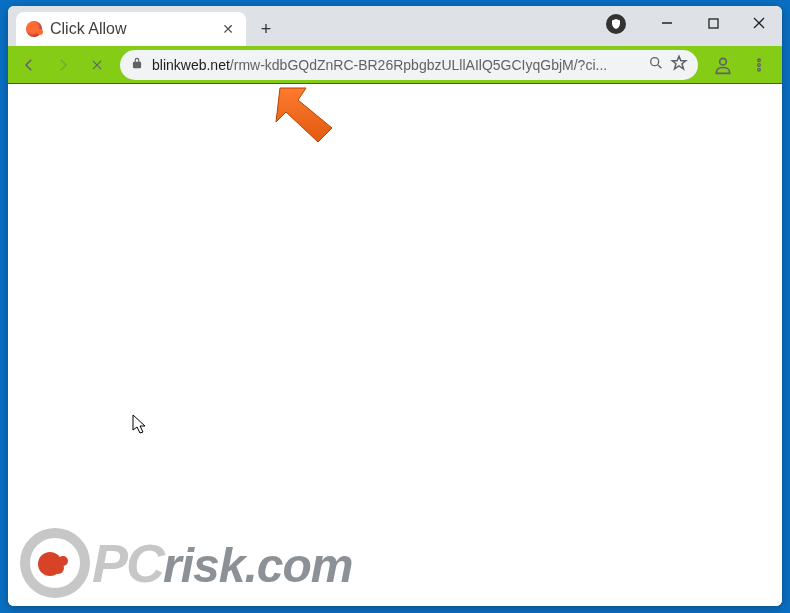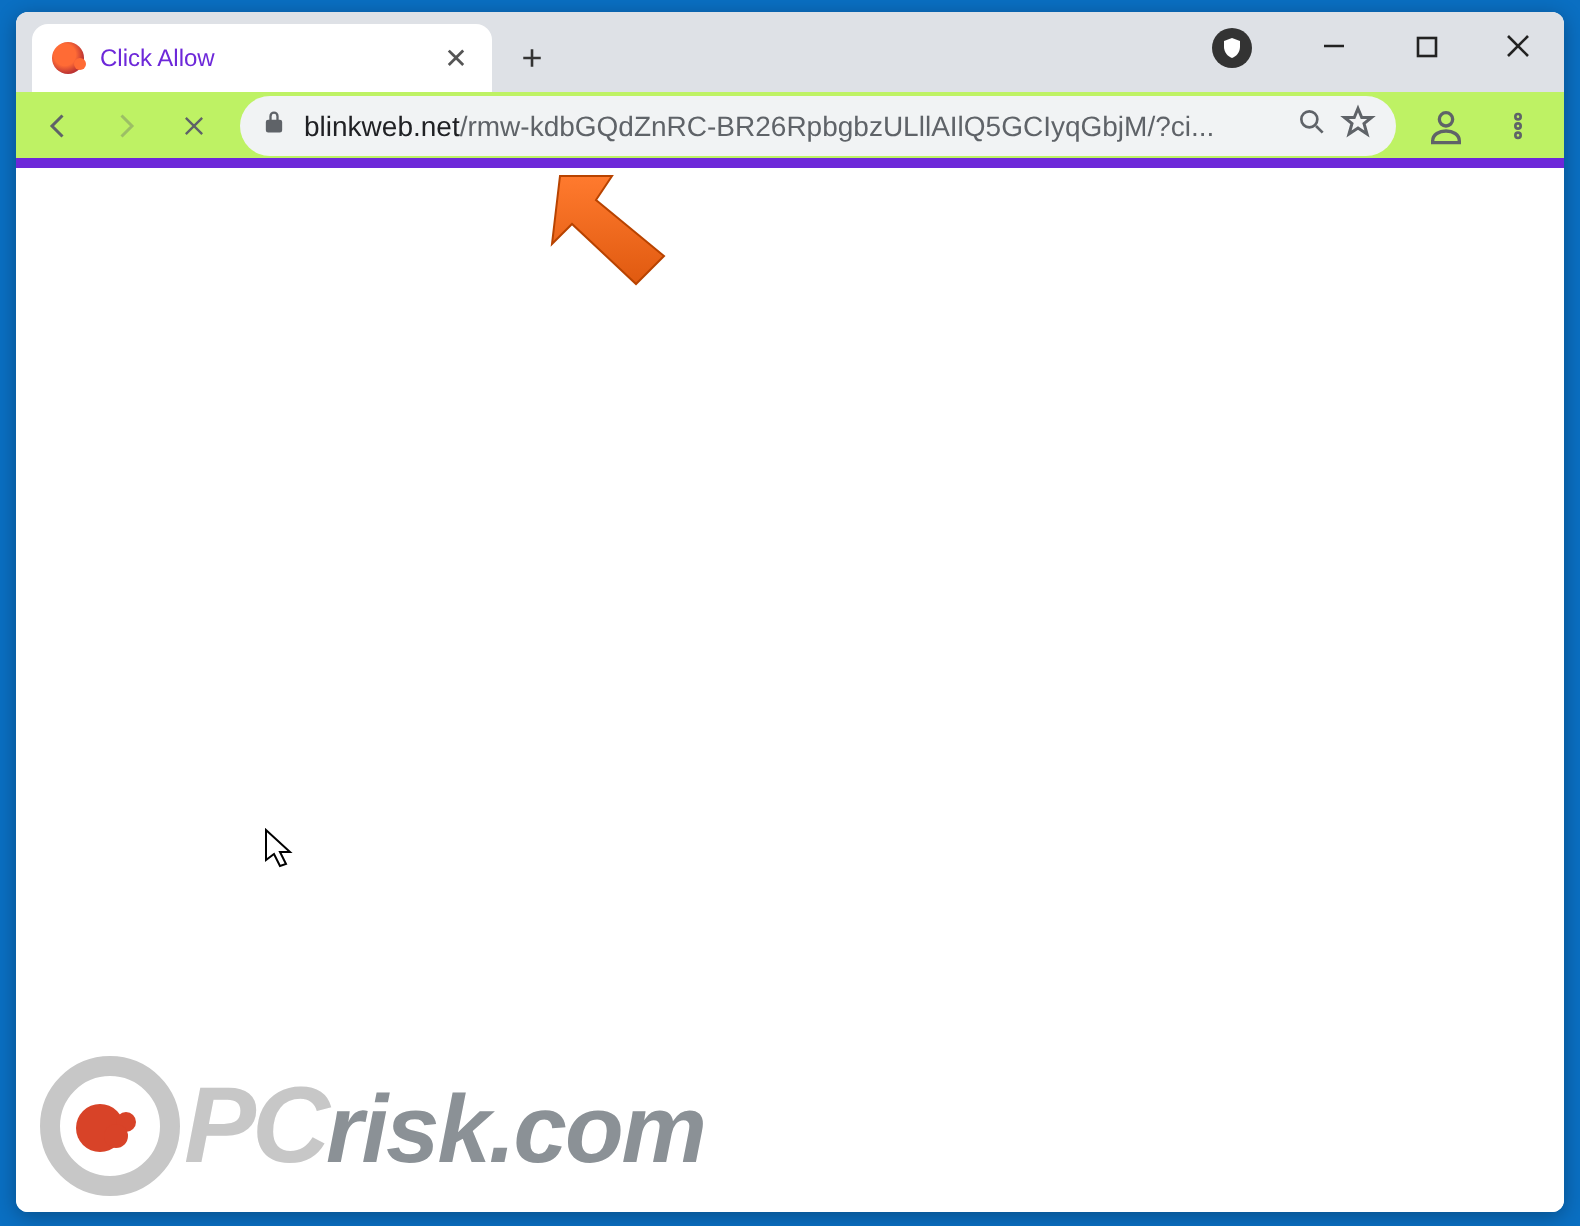--- a/index.html
+++ b/index.html
@@ -49,22 +49,22 @@
   flex-shrink: 0;
 }
 .favicon::after {
   content:"";
   position:absolute;
   bottom:2px; right:-1px;
   width:6px;height:6px;border-radius:50%;
   background:#ff6b35;
 }
 .tab-title {
-  font-size: 12px;
-  color: #6d28d9;
+  font-size: 16px;
+  color: #404040;
   white-space: nowrap;
   overflow: hidden;
   flex: 1;
 }
 .tab-close {
   width:16px;height:16px;
   display:flex;align-items:center;justify-content:center;
   color:#555;font-size:14px;
   cursor:pointer;
   border-radius:50%;
@@ -96,22 +96,22 @@
 .shield-badge {
   position:absolute;
   right:156px; top:8px;
   width:20px;height:20px;
   background:#333;border-radius:50%;
   display:flex;align-items:center;justify-content:center;
 }
 .shield-badge svg { fill:#fff; }
 .toolbar {
   height: 38px;
-  background: #bef264;
-  border-bottom: 5px solid #6d28d9;
+  background: #84cc16;
+  border-bottom: 1px solid #6d28d9;
   display:flex;
   align-items:center;
   padding: 0 6px;
   gap:4px;
 }
 .nav-btn {
   width:30px;height:30px;
   display:flex;align-items:center;justify-content:center;
   border-radius:50%;
   cursor:pointer;

